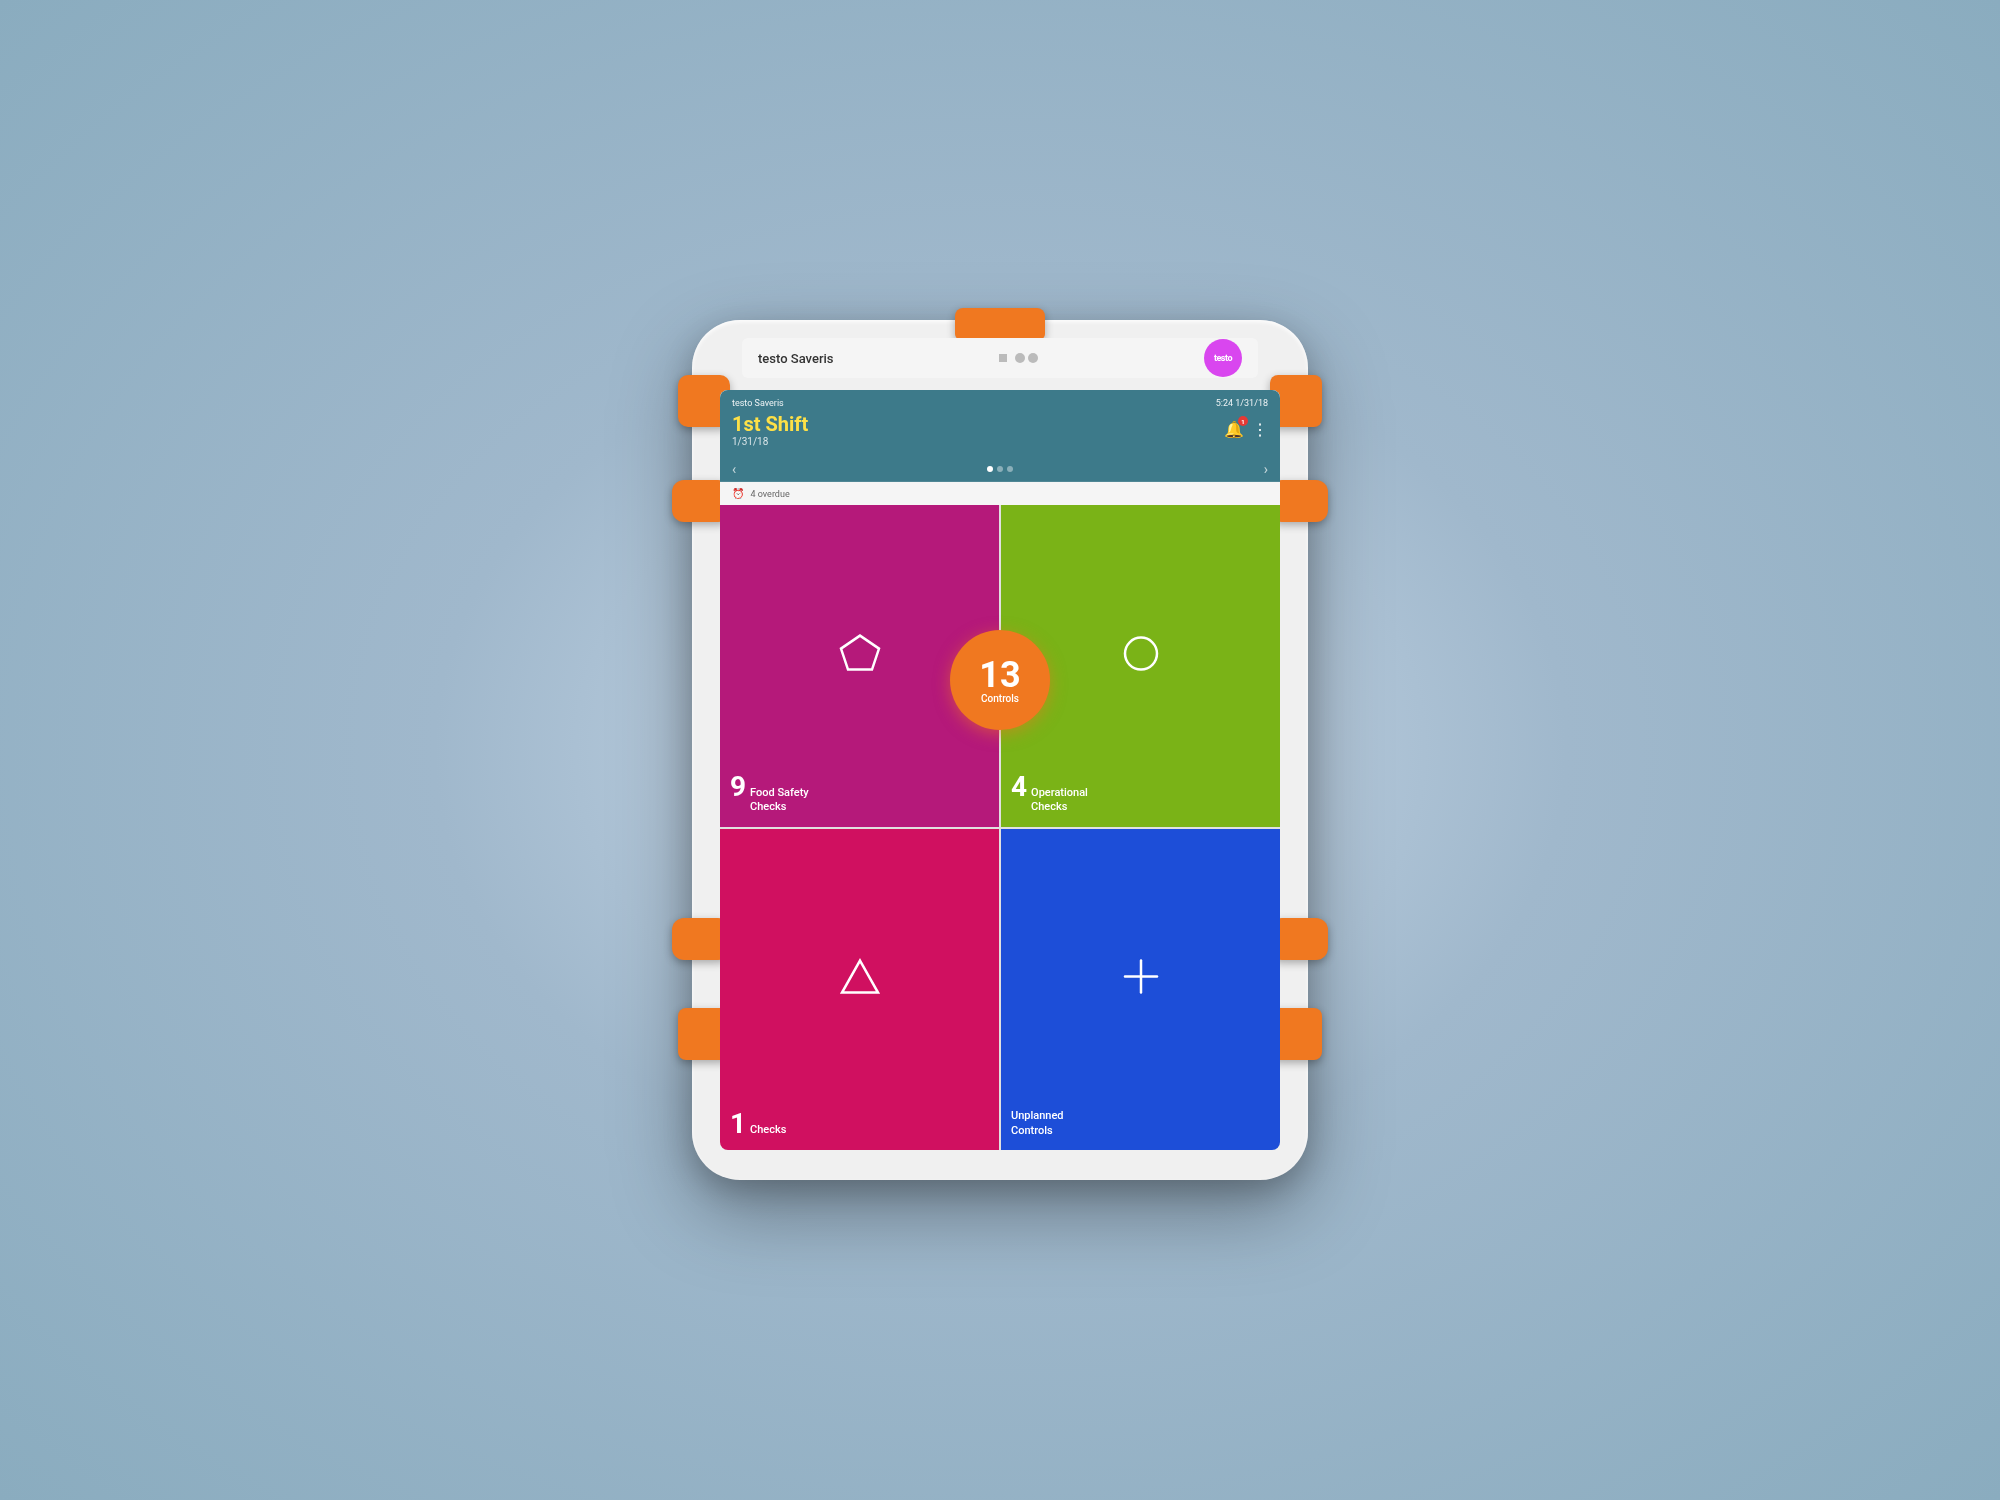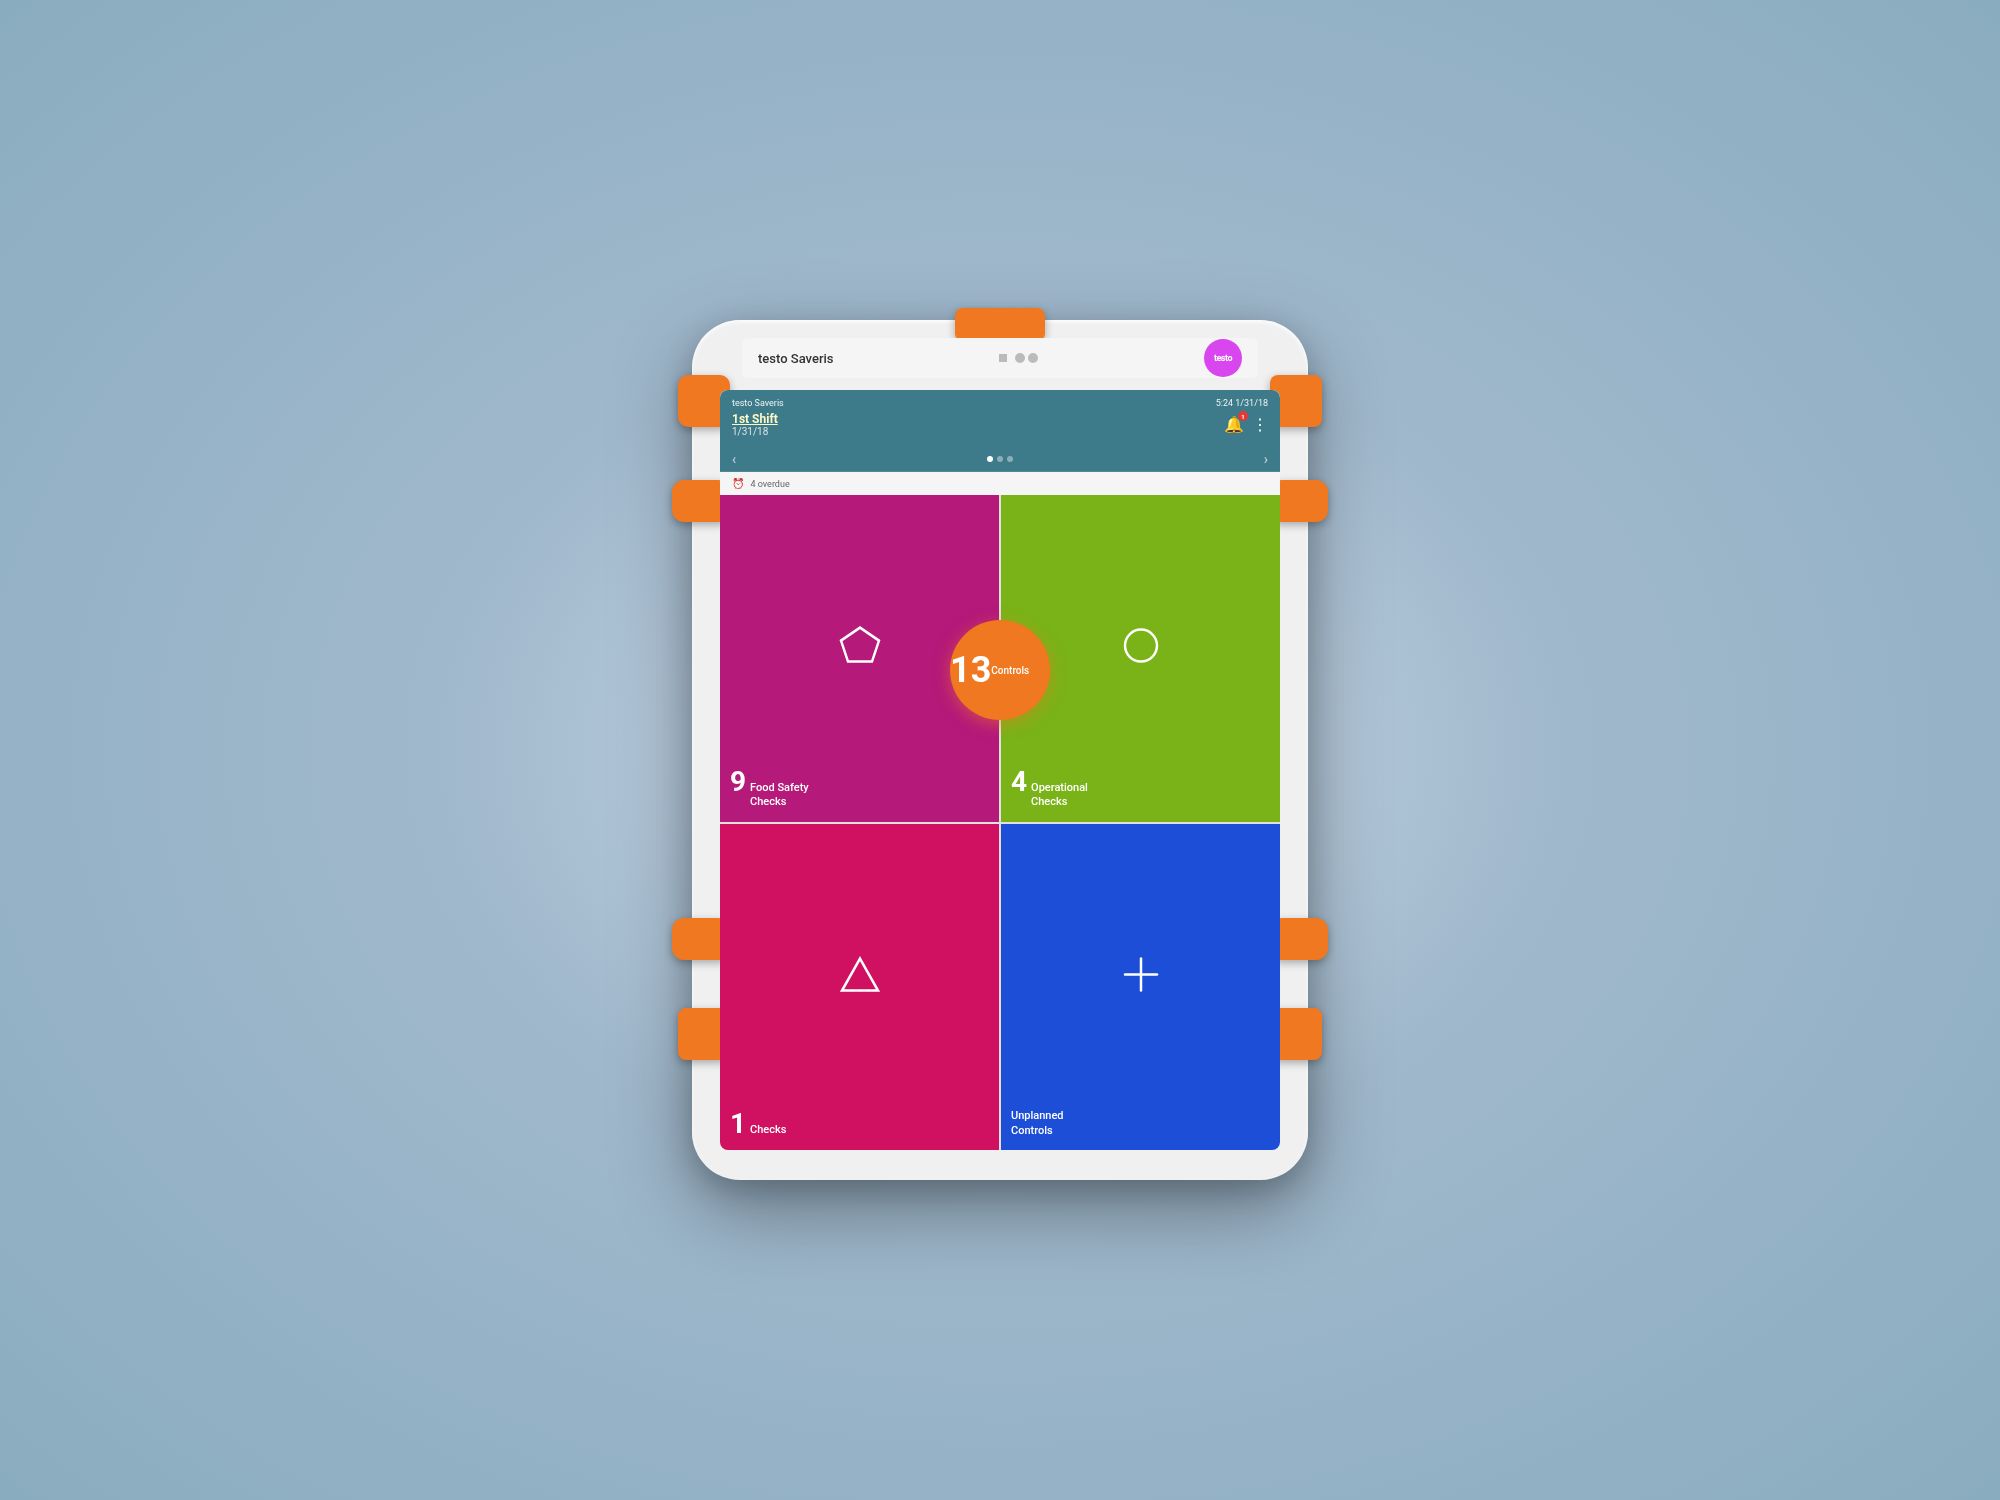--- a/index.html
+++ b/index.html
@@ -152,24 +152,23 @@
     }
     .app-header-top {
       display: flex;
       justify-content: space-between;
       align-items: center;
       font-size: 9px;
       margin-bottom: 4px;
       opacity: 0.9;
     }
     .app-header-title {
-      font-size: 12px;
+      font-size: 20px;
       font-weight: bold;
-      color: #fef9c3;
-      text-decoration: underline;
+      color: #fde047;
     }
     .app-header-date {
       font-size: 10px;
       color: rgba(255,255,255,0.8);
     }
     .header-icons {
       display: flex;
       align-items: center;
       gap: 8px;
     }
@@ -251,21 +250,23 @@
       display: flex;
       flex-direction: column;
       align-items: center;
     }
     .controls-circle {
       width: 100px;
       height: 100px;
       background: #f07820;
       border-radius: 50%;
       display: flex;
-      align-items: center;
+      flex-direction: column;
+      align-items: center;
+      justify-content: center;
       box-shadow: 0 4px 16px rgba(240,120,32,0.5);
       color: white;
     }
     .controls-number {
       font-size: 36px;
       font-weight: bold;
       line-height: 1;
     }
     .controls-label {
       font-size: 10px;

